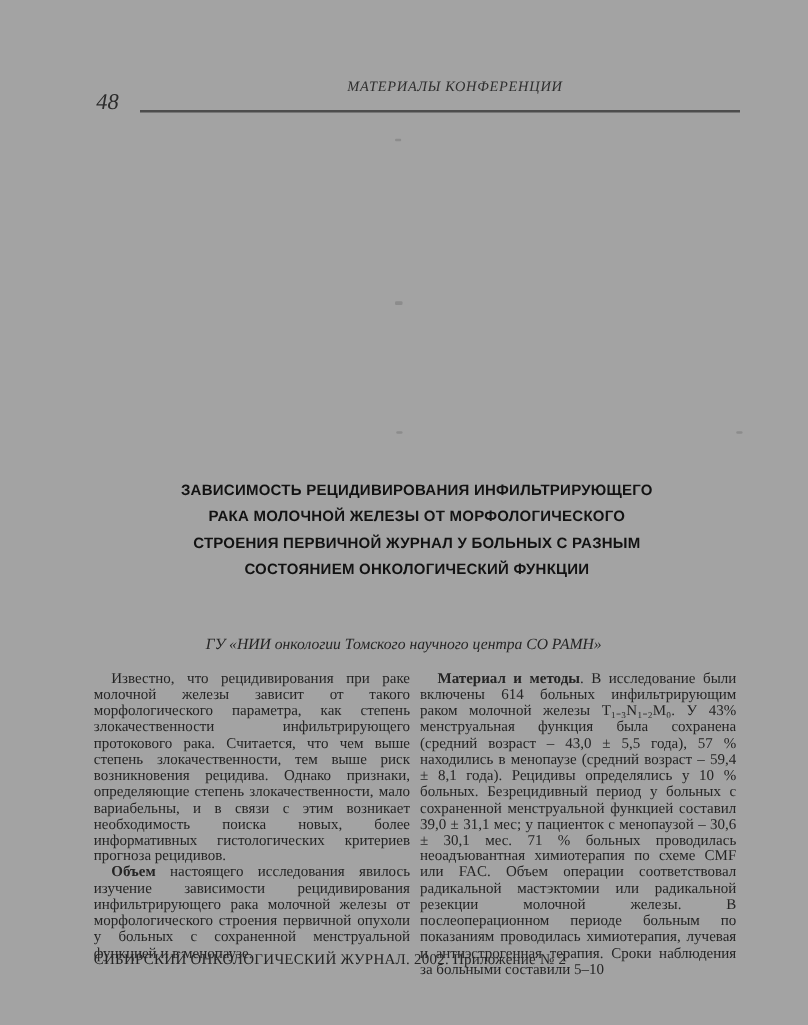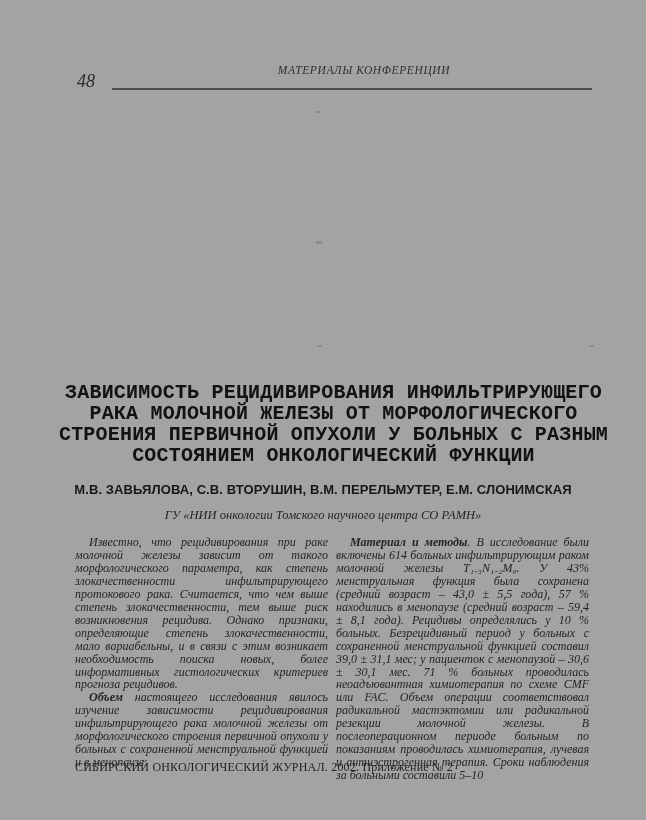--- a/index.html
+++ b/index.html
@@ -35,22 +35,22 @@
   .stray-2 { left:316px; top:241px; width:6px; height:3px; }
   .stray-3 { left:317px; top:345px; width:5px; height:2px; }
   .stray-4 { left:589px; top:345px; width:5px; height:2px; }
 
   
   .title-block {
     position:absolute; left:75px; top:382px; width:517px;
     display:flex; flex-direction:column; align-items:center;
   }
   .title-line {
-    font-family:Liberation Mono, monospace;
-    font-weight:bold; font-size:20px; line-height:21px;
+    font-family:Liberation Sans, sans-serif;
+    font-weight:bold; font-size:12px; line-height:21px;
     letter-spacing:0.2px; color:#121212;
     white-space:nowrap;
   }
   .authors-line {
     position:absolute; left:0; top:482px; width:646px;
     display:flex; justify-content:center;
   }
   .authors-line span {
     font-family:"Liberation Sans", sans-serif;
     font-weight:bold; font-size:13px; color:#161616;
@@ -61,21 +61,21 @@
     display:flex; justify-content:center;
   }
   .affiliation-line span {
     font-style:italic; font-size:12.5px; color:#242424;
     white-space:nowrap;
   }
 
   
   .body-cols {
     position:absolute; left:75px; top:536px; width:517px;
-    display:flex; gap:8px;font-style:italic;
+    display:flex; gap:8px;
   }
   .col {
     width:253px;
     font-size:12px; line-height:12.95px;
     text-align:justify;
     color:#242424;
   }
   .col p { margin:0; text-indent:14px; }
   .lead { font-weight:bold; }
 
@@ -96,27 +96,24 @@
   <div class="head-rule"></div>
 
   <div class="stray stray-1"></div>
   <div class="stray stray-2"></div>
   <div class="stray stray-3"></div>
   <div class="stray stray-4"></div>
 
   <div class="title-block">
     <div class="title-line">ЗАВИСИМОСТЬ РЕЦИДИВИРОВАНИЯ ИНФИЛЬТРИРУЮЩЕГО</div>
     <div class="title-line">РАКА МОЛОЧНОЙ ЖЕЛЕЗЫ ОТ МОРФОЛОГИЧЕСКОГО</div>
-    <div class="title-line">СТРОЕНИЯ ПЕРВИЧНОЙ ОПУХОЛИ У БОЛЬНЫХ С РАЗНЫМ</div>
+    <div class="title-line">СТРОЕНИЯ ПЕРВИЧНОЙ ЖУРНАЛ У БОЛЬНЫХ С РАЗНЫМ</div>
     <div class="title-line">СОСТОЯНИЕМ ОНКОЛОГИЧЕСКИЙ ФУНКЦИИ</div>
   </div>
 
-  <div class="authors-line">
-    <span>М.В. ЗАВЬЯЛОВА, С.В. ВТОРУШИН, В.М. ПЕРЕЛЬМУТЕР, Е.М. СЛОНИМСКАЯ</span>
-  </div>
 
   <div class="affiliation-line">
     <span>ГУ «НИИ онкологии Томского научного центра СО РАМН»</span>
   </div>
 
   <div class="body-cols">
     <div class="col">
       <p><span class="lead"></span><span>Известно, что рецидивирования при раке молочной железы зависит от такого морфологического параметра, как степень злокачественности инфильтрирующего протокового рака. Считается, что чем выше степень злокачественности, тем выше риск возникновения рецидива. Однако признаки, определяющие степень злокачественности, мало вариабельны, и в связи с этим возникает необходимость поиска новых, более информативных гистологических критериев прогноза рецидивов.</span></p>
       <p><span class="lead">Объем</span><span> настоящего исследования явилось изучение зависимости рецидивирования инфильтрирующего рака молочной железы от морфологического строения первичной опухоли у больных с сохраненной менструальной функцией и в менопаузе.</span></p>
     </div>

